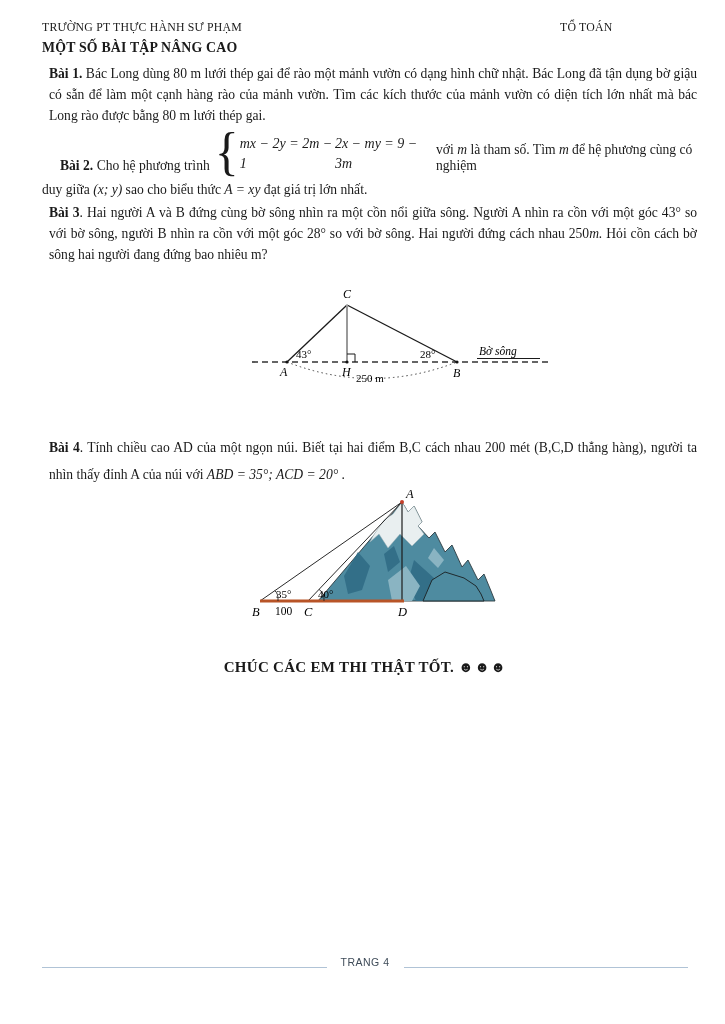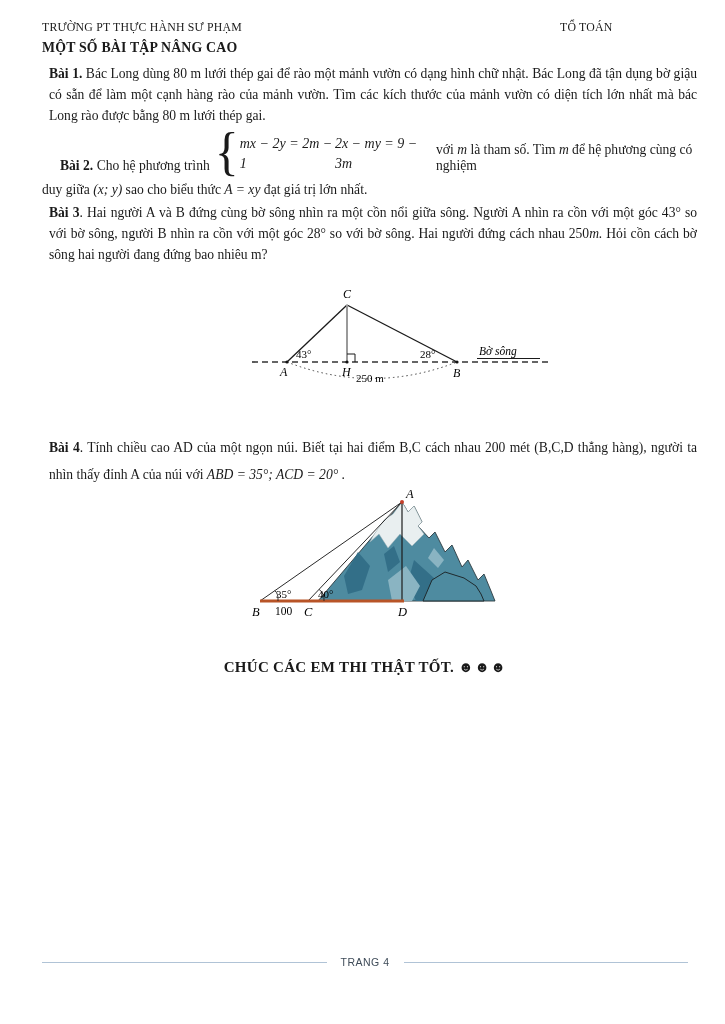--- a/index.html
+++ b/index.html
@@ -16,21 +16,21 @@
   .para { left:42px; width:648px; font-size:13.6px; line-height:21px; text-align:justify;margin-left:7px; }
   .para b, .blabel { font-weight:bold; }
   .math { font-style:italic; }
   .p2-row { left:60px; top:128px; width:648px; display:flex; align-items:flex-end; font-size:13.6px; }
   .p2-lead { white-space:nowrap; }
   .brace { font-size:50px; font-weight:400; line-height:46px; transform:scaleY(1.05); margin:0 1px 0 5px; }
   .sys { display:flex; flex-direction:row; gap:2px; font-size:14px; line-height:20px; }
   .p2-after { margin-left:8px; }
   .p2-line2 { left:42px; top:179px; width:648px; font-size:13.6px; line-height:21px; }
   .closing { left:42px; top:659px; width:646px; text-align:center; font-size:15px; font-weight:bold; letter-spacing:.3px; }
-  .footer { left:42px; top:956px; width:646px; display:flex; align-items:center; }
+  .footer { left:42px; top:956px; width:646px; display:flex; align-items:flex-end; }
   .footer .rule { flex:1; height:1px; background:#b0c3d6; }
   .footer .pg { margin:0 14px; font-family:"Liberation Sans", sans-serif; font-size:10.5px; color:#3e4b58; letter-spacing:.5px; }
   svg text { font-family:"Liberation Serif", serif; }
   .fig { position:absolute; }
 </style>
 </head>
 <body>
 
 <div class="page">
 

